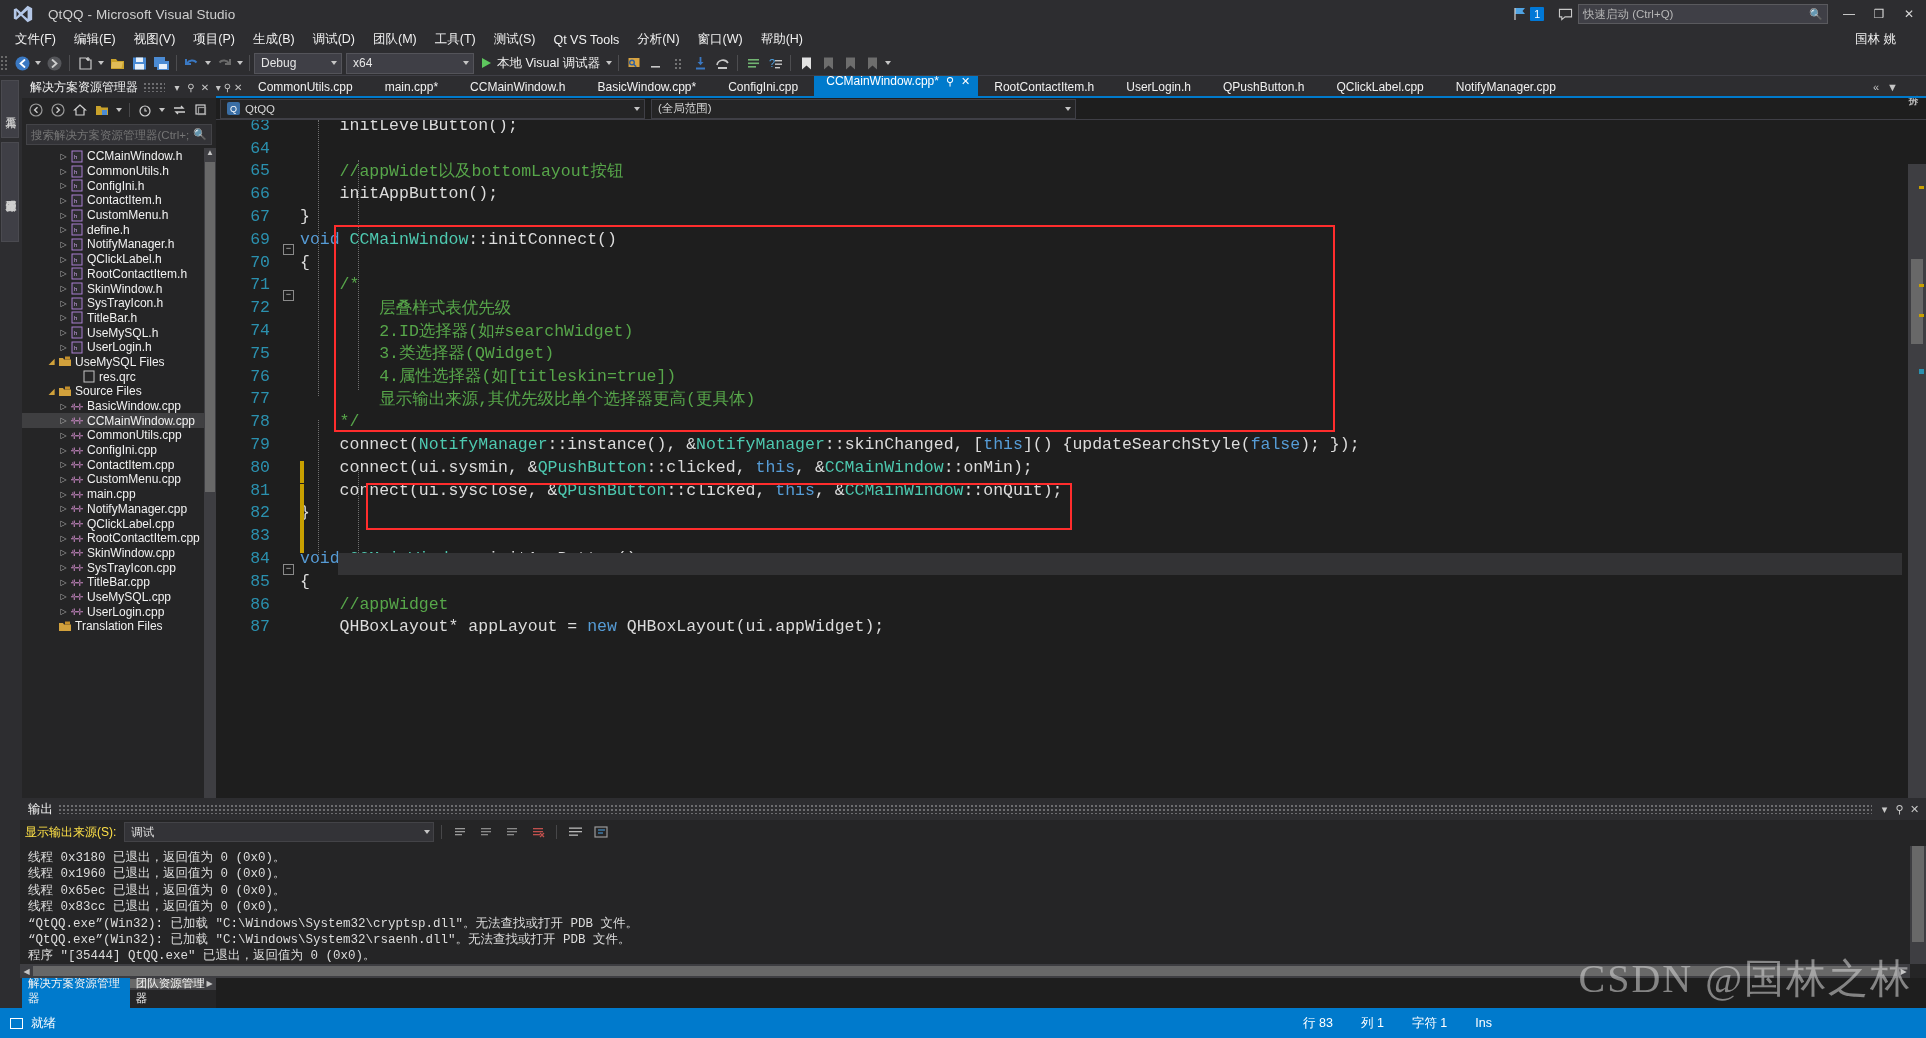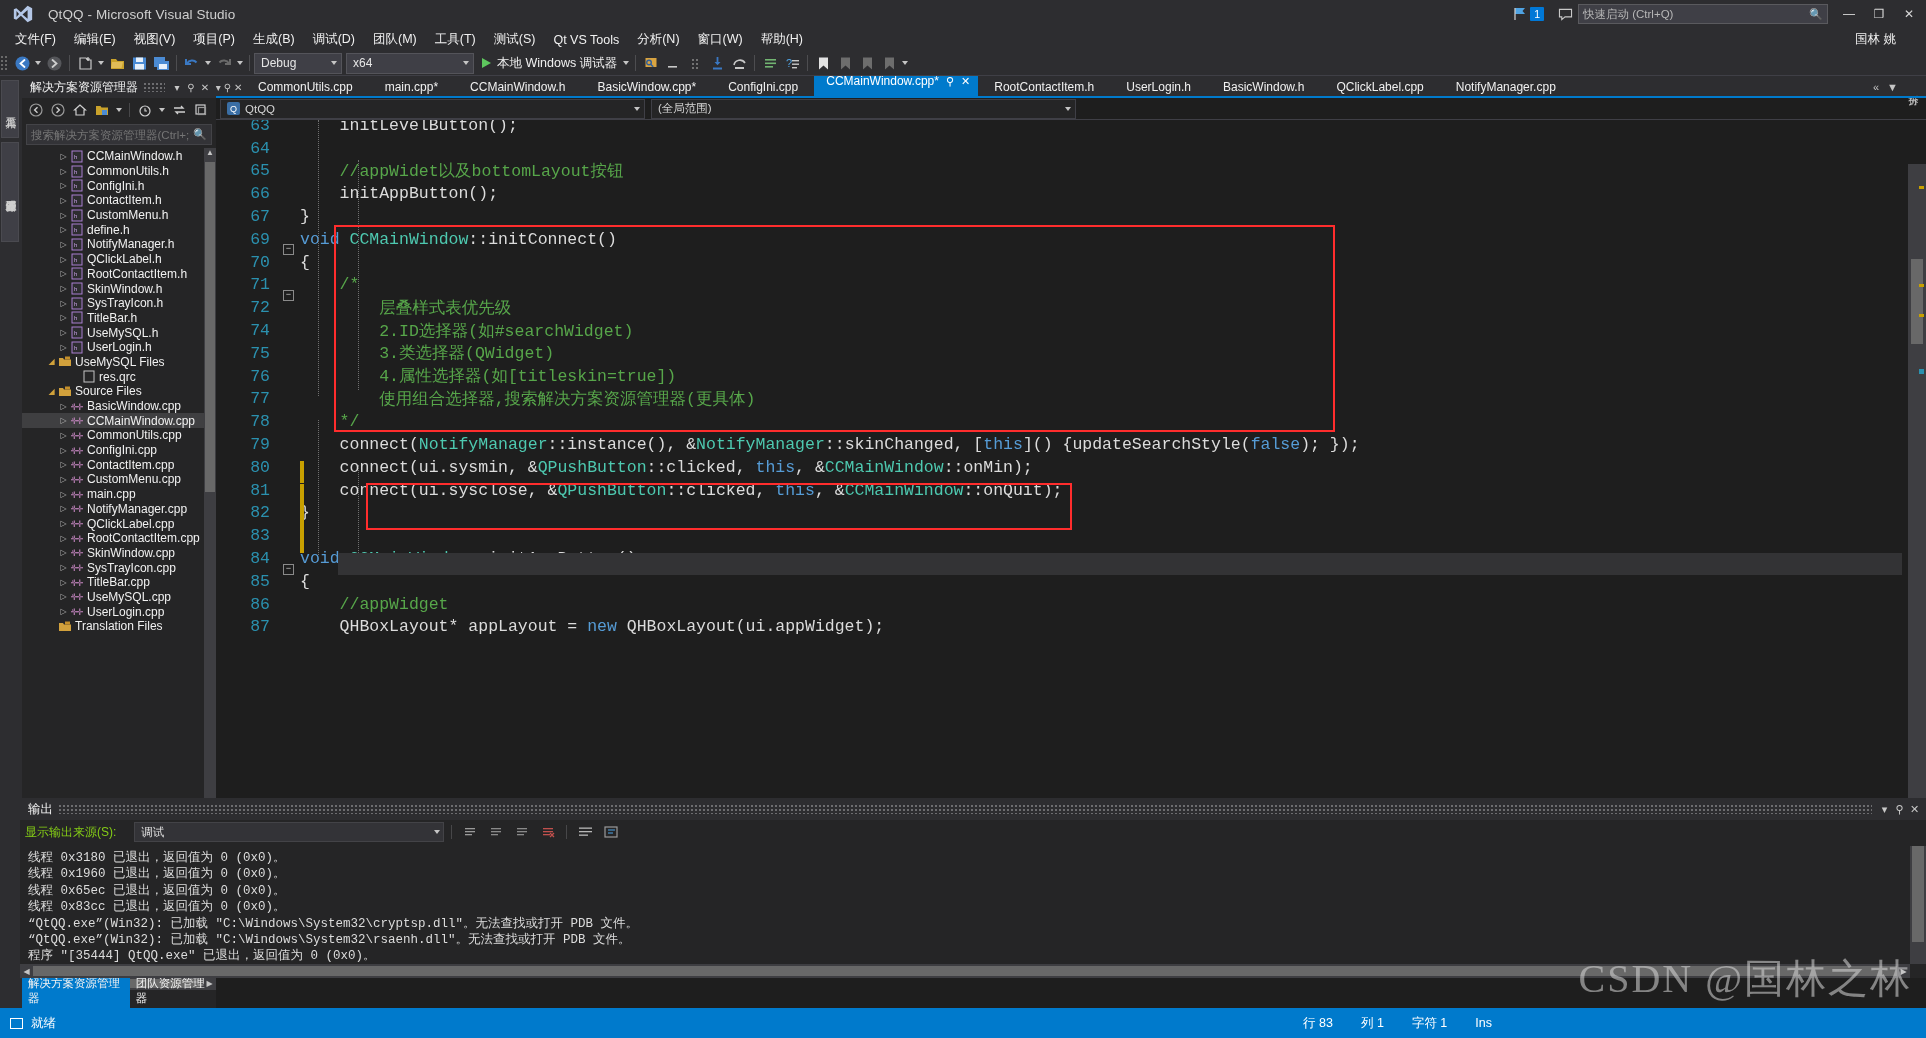--- a/index.html
+++ b/index.html
@@ -139,21 +139,21 @@
   .hscroll .a { width:13px; text-align:center; font-size:8px; color:#c5c5c5;}
   .hscroll .bar { height:10px; background:#686868; }
 
   
   .outpane { position:absolute; left:20px; right:0; bottom:30px; height:180px; background:#252526; }
   .out-head { height:22px; display:flex; align-items:center; padding:0 4px 0 8px; background:#2d2d30;}
   .out-head .t { font-size:12.5px; color:#f1f1f1;text-align:center;}
   .out-head .dots { flex:1; height:10px; margin:0 5px; background-image:radial-gradient(#6d6d70 35%, transparent 36%); background-size:4px 4px; background-position:0 4px;}
   .out-head .ic { width:15px; text-align:center; font-size:11px; color:#c8c8c8;}
   .out-tools { height:24px; display:flex; align-items:center; gap:4px; padding:0 5px; background:#252526;}
-  .out-label { font-size:12px; color:#84cc16; margin-right:14px;}
+  .out-label { font-size:12px; color:#fde047; margin-right:4px;}
   .out-combo { width:310px; height:20px; background:#333337; border:1px solid #434347; display:flex; align-items:center; padding:0 3px 0 6px; font-size:11.5px; color:#e0e0e0;}
   .out-combo .cc { margin-left:auto;}
   .out-combo .cc:after{content:"";display:block;border-left:3.5px solid transparent;border-right:3.5px solid transparent;border-top:4px solid #c5c5c5;}
   .ob { width:22px;height:20px;display:flex;align-items:center;justify-content:center;color:#c0c0c0;font-size:12px;}
   .out-body { position:absolute; left:0; right:16px; top:48px; bottom:14px; overflow:hidden; padding:4px 0 0 8px;}
   .oline { font-family:"Liberation Mono","DejaVu Sans Mono",monospace; font-size:12.5px; color:#dcdcdc; line-height:16.4px; white-space:pre;}
   .out-vs { position:absolute; right:0; top:48px; bottom:14px; width:16px; background:#3e3e42;}
   .out-vs .thumb { position:absolute; left:2px; width:12px; background:#686868;}
   .out-hs { position:absolute; left:0; right:16px; bottom:0; height:14px; background:#3e3e42; display:flex; align-items:center;}
   .out-hs .a { width:13px; text-align:center; font-size:8px; color:#c5c5c5;}
@@ -281,21 +281,21 @@
     <div class="combo" style="width:88px">
       <span>Debug</span>
       <span class="cc"></span>
     </div>
     <div class="combo" style="width:128px">
       <span>x64</span>
       <span class="cc"></span>
     </div>
     <div class="run-btn">
       <span class="tri"></span>
-      <span>本地 Windows 调试器</span>
+      <span>本地 Visual 调试器</span>
     </div>
     <div class="caret"></div>
     <div class="tsep"></div>
     <div class="tbtn">
       <svg width="17" height="17" viewBox="0 0 17 17">
           <rect x="2.5" y="3" width="11" height="9" fill="#d9a441"></rect>
           <circle cx="6" cy="7.5" r="2.3" fill="none" stroke="#2f5f9e" stroke-width="1.4"></circle>
           <path d="M7.6 9.2l2.6 2.6" stroke="#2f5f9e" stroke-width="1.6"></path>
         </svg>
       </div>
@@ -890,21 +890,21 @@
             <span class="pin">⚲</span>
             <span class="x">✕</span>
           </div>
           <div class="etab">
             <span>RootContactItem.h</span>
           </div>
           <div class="etab">
             <span>UserLogin.h</span>
           </div>
           <div class="etab">
-            <span>BasicWindow.h</span>
+            <span>QPushButton.h</span>
           </div>
           <div class="etab">
             <span>QClickLabel.cpp</span>
           </div>
           <div class="etab">
             <span>NotifyManager.cpp</span>
           </div>
           <div class="ts-right">
             <span>«</span>
             <span>▼</span>
@@ -933,21 +933,21 @@
               <div class="cline"><span class="ln">65</span><span class="gut"></span><span class="ctext"><span class="cmt">    //appWidet以及bottomLayout按钮</span></span></div>
               <div class="cline"><span class="ln">66</span><span class="gut"></span><span class="ctext"><span>    initAppButton();</span></span></div>
               <div class="cline"><span class="ln">67</span><span class="gut"></span><span class="ctext"><span>}</span></span></div>
               <div class="cline"><span class="ln">69</span><span class="gut"><span class="glyph">−</span></span><span class="ctext"><span class="kw">void </span><span class="cls">CCMainWindow</span><span>::initConnect()</span></span></div>
               <div class="cline"><span class="ln">70</span><span class="gut"></span><span class="ctext"><span>{</span></span></div>
               <div class="cline"><span class="ln">71</span><span class="gut"><span class="glyph">−</span></span><span class="ctext"><span class="cmt">    /*</span></span></div>
               <div class="cline"><span class="ln">72</span><span class="gut"></span><span class="ctext"><span class="cmt">        层叠样式表优先级</span></span></div>
               <div class="cline"><span class="ln">74</span><span class="gut"></span><span class="ctext"><span class="cmt">        2.ID选择器(如#searchWidget)</span></span></div>
               <div class="cline"><span class="ln">75</span><span class="gut"></span><span class="ctext"><span class="cmt">        3.类选择器(QWidget)</span></span></div>
               <div class="cline"><span class="ln">76</span><span class="gut"></span><span class="ctext"><span class="cmt">        4.属性选择器(如[titleskin=true])</span></span></div>
-              <div class="cline"><span class="ln">77</span><span class="gut"></span><span class="ctext"><span class="cmt">        使用组合选择器,搜索解决方案资源管理器(更具体)</span></span></div>
+              <div class="cline"><span class="ln">77</span><span class="gut"></span><span class="ctext"><span class="cmt">        显示输出来源,其优先级比单个选择器更高(更具体)</span></span></div>
               <div class="cline"><span class="ln">78</span><span class="gut"></span><span class="ctext"><span class="cmt">    */</span></span></div>
               <div class="cline"><span class="ln">79</span><span class="gut"></span><span class="ctext"><span>    connect(</span><span class="cls">NotifyManager</span><span>::instance(), &amp;</span><span class="cls">NotifyManager</span><span>::skinChanged, [</span><span class="kw">this</span><span>]() {updateSearchStyle(</span><span class="kw">false</span><span>); });</span></span></div>
               <div class="cline"><span class="ln">80</span><span class="gut"></span><span class="ctext"><span>    connect(ui.sysmin, &amp;</span><span class="cls">QPushButton</span><span>::clicked, </span><span class="kw">this</span><span>, &amp;</span><span class="cls">CCMainWindow</span><span>::onMin);</span></span></div>
               <div class="cline"><span class="ln">81</span><span class="gut"></span><span class="ctext"><span>    connect(ui.sysclose, &amp;</span><span class="cls">QPushButton</span><span>::clicked, </span><span class="kw">this</span><span>, &amp;</span><span class="cls">CCMainWindow</span><span>::onQuit);</span></span></div>
               <div class="cline"><span class="ln">82</span><span class="gut"></span><span class="ctext"><span>}</span></span></div>
               <div class="cline"><span class="ln">83</span><span class="gut"></span><span class="ctext"><span style="display: inline-block; width: 1px; height: 18px; background: rgb(220, 220, 220); vertical-align: middle;"></span></span></div>
               <div class="cline"><span class="ln">84</span><span class="gut"><span class="glyph">−</span></span><span class="ctext"><span class="kw">void </span><span class="cls">CCMainWindow</span><span>::initAppButton()</span></span></div>
               <div class="cline"><span class="ln">85</span><span class="gut"></span><span class="ctext"><span>{</span></span></div>
               <div class="cline"><span class="ln">86</span><span class="gut"></span><span class="ctext"><span class="cmt">    //appWidget</span></span></div>
               <div class="cline"><span class="ln">87</span><span class="gut"></span><span class="ctext"><span>    QHBoxLayout* appLayout = </span><span class="kw">new</span><span> QHBoxLayout(ui.appWidget);</span></span></div>

